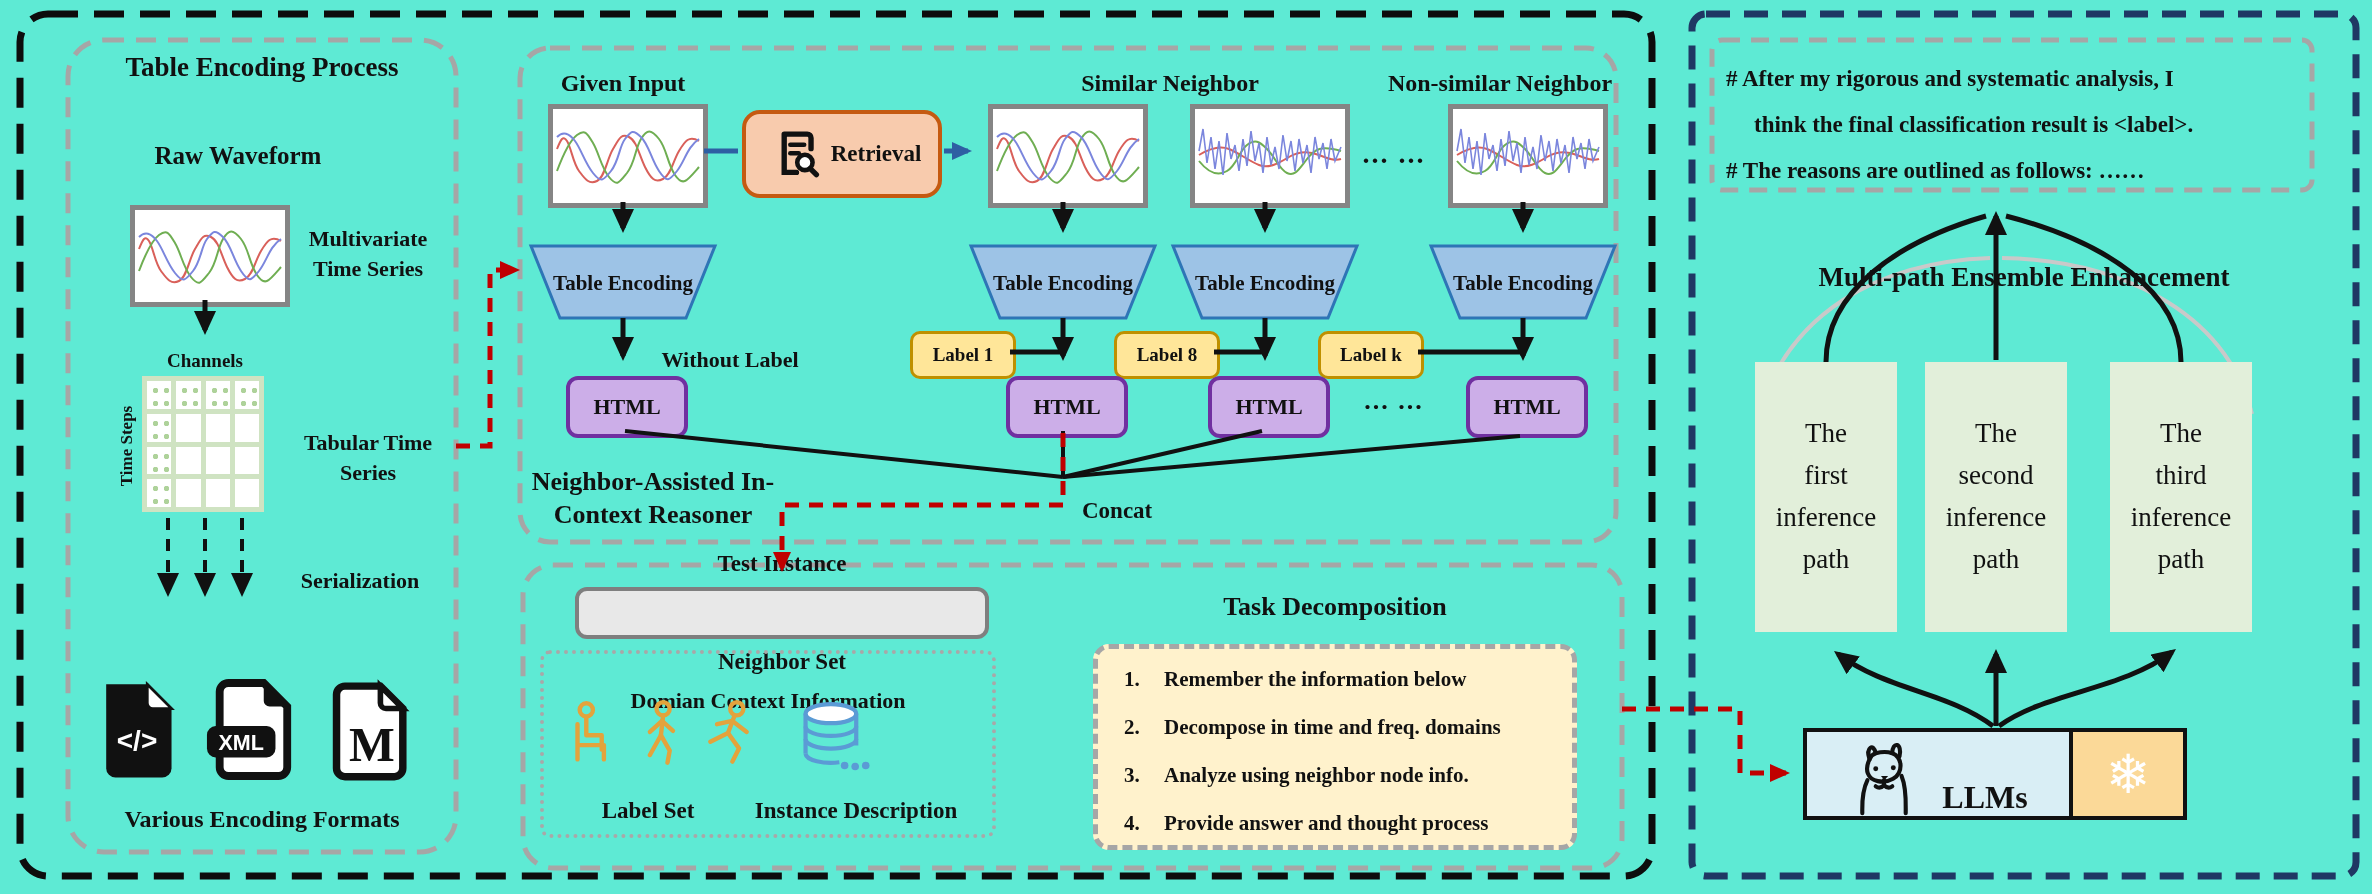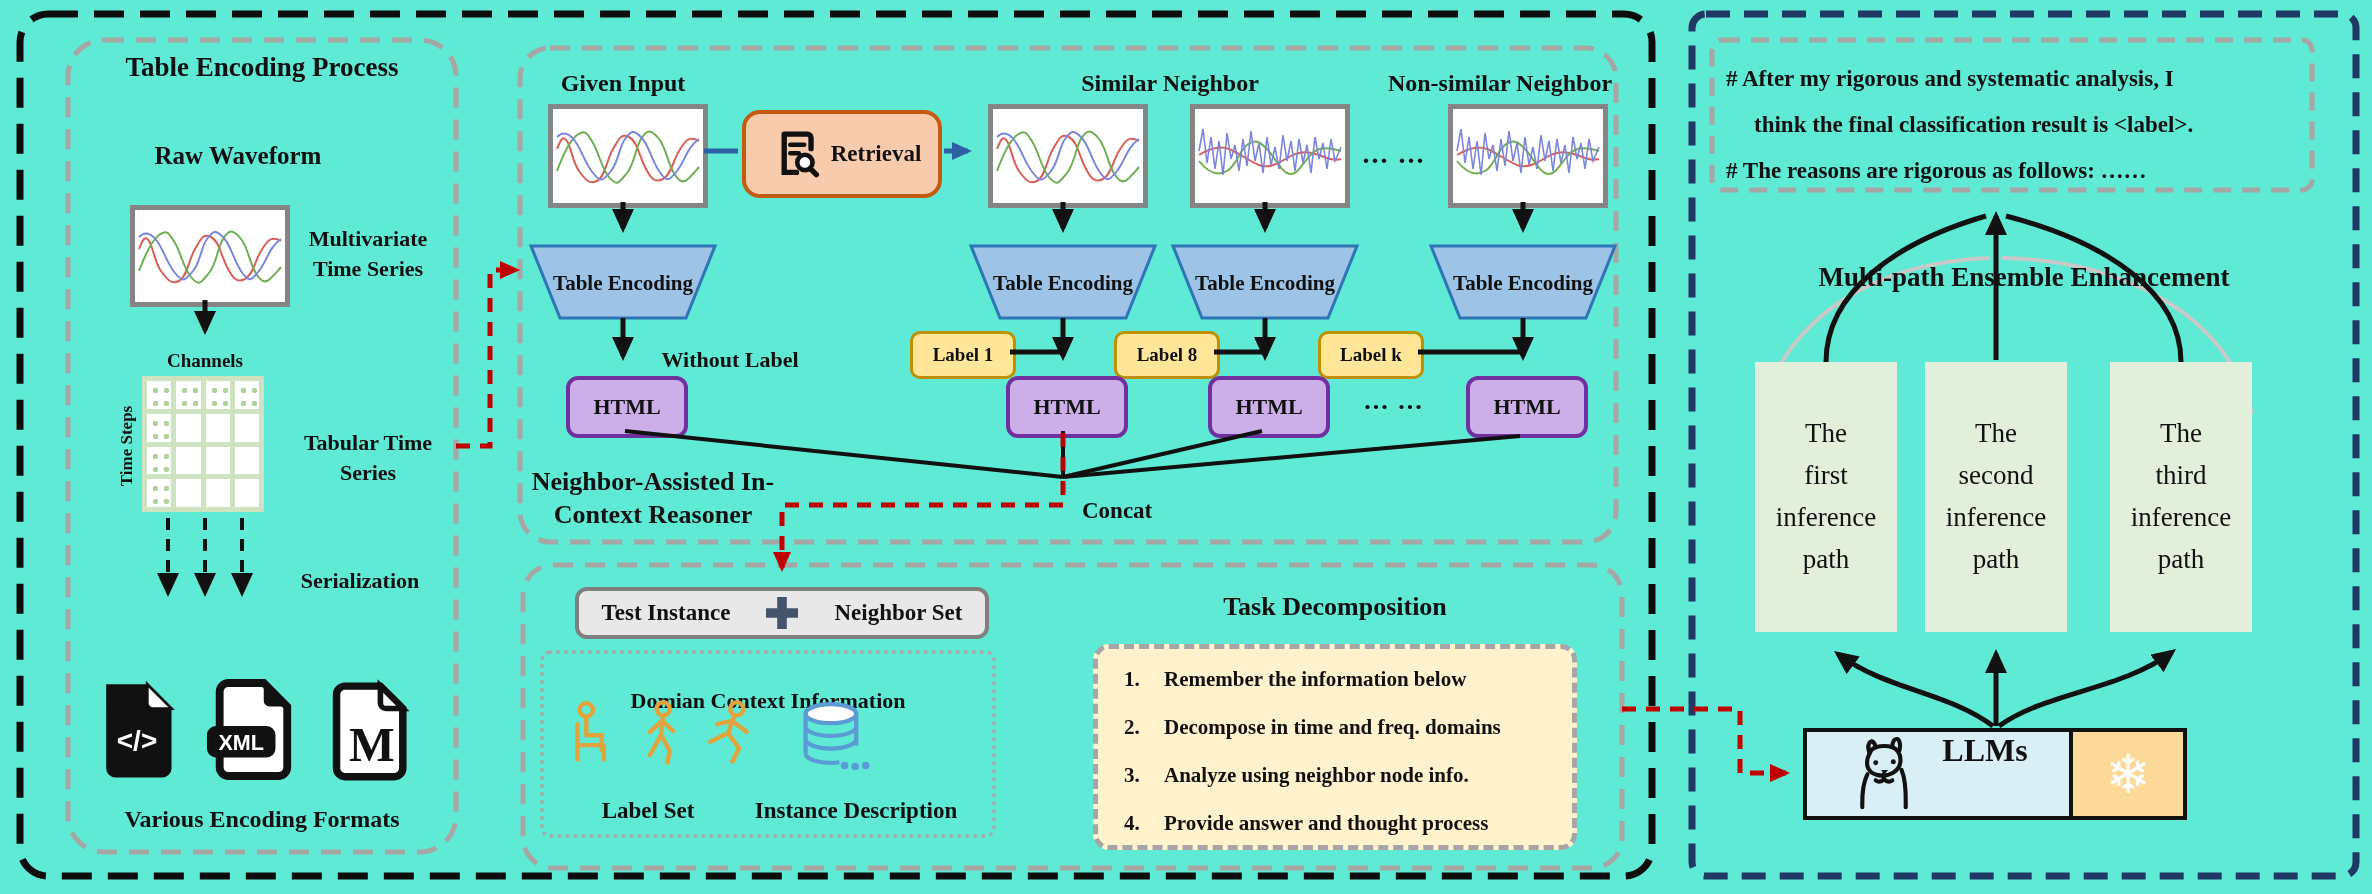--- a/index.html
+++ b/index.html
@@ -219,21 +219,21 @@
     </div>
 
     <div class="abs b ctr" style="left:520px;top:466px;width:266px;font-size:26px;line-height:1.25;">
       <div>Neighbor-Assisted In-</div>
       <div>Context Reasoner</div>
     </div>
 
     <div class="abs b" style="left:1082px;top:498px;font-size:23px;">Concat</div>
 
     <div class="abs" style="left:575px;top:587px;width:414px;height:52px;background:#e8e8e8;border:4px solid #7f7f7f;
-                border-radius:12px;display:flex;align-items:center;justify-content:center;gap:36px;box-sizing:border-box;">
+                border-radius:12px;display:flex;align-items:center;justify-content:center;gap:36px;box-sizing:border-box;flex-direction:column;">
       <span class="b" style="font-size:23px;">Test Instance</span>
       <svg width="32" height="32" viewBox="0 0 40 40">
         <path d="M14,0 h12 v14 h14 v12 h-14 v14 h-12 v-14 h-14 v-12 h14 z" fill="#44546a"></path>
       </svg>
       <span class="b" style="font-size:23px;text-align:center;">Neighbor Set</span>
     </div>
 
     <div class="abs" style="left:540px;top:650px;width:456px;height:188px;border:4px dotted #a8a8a8;border-radius:10px;box-sizing:border-box;"></div>
 
     <div class="abs b ctr" style="left:540px;top:660px;width:456px;font-size:22px;margin-top:28px;">Domian Context Information</div>
@@ -296,21 +296,21 @@
       </div>
       <div class="taskitem">
         <span class="num">4.</span>
         <span>Provide answer and thought process</span>
       </div>
     </div>
 
     <div class="abs b" style="left:1726px;top:56px;width:580px;font-size:23px;line-height:46px;white-space:nowrap;">
       <div># After my rigorous and systematic analysis, I</div>
       <div style="padding-left:28px;">think the final classification result is &lt;label&gt;.</div>
-      <div># The reasons are rigorous as follows: ……</div>
+      <div># The reasons are outlined as follows: ……</div>
     </div>
 
     <div class="abs b ctr" style="left:1710px;top:262px;width:628px;font-size:27px;">Multi-path Ensemble Enhancement</div>
 
     <div class="abs greenbox" style="left:1755px;top:362px;width:142px;height:270px;">
       <div>The</div>
       <div>first</div>
       <div>inference</div>
       <div>path</div>
     </div>
@@ -321,21 +321,21 @@
       <div>path</div>
     </div>
     <div class="abs greenbox" style="left:2110px;top:362px;width:142px;height:270px;">
       <div>The</div>
       <div>third</div>
       <div>inference</div>
       <div>path</div>
     </div>
 
     <div class="abs" style="left:1803px;top:728px;width:270px;height:92px;background:#d9eef5;border:4px solid #111;
-                box-sizing:border-box;display:flex;align-items:flex-start;padding-left:34px;">
+                box-sizing:border-box;display:flex;align-items:flex-end;padding-left:34px;">
       <svg width="62" height="78" viewBox="0 0 60 74" style="margin-left:12px;" fill="none" stroke="#111" stroke-width="4" stroke-linecap="round" stroke-linejoin="round">
         <path d="M16,20 C12,8 20,4 22,14"></path>
         <path d="M38,14 C38,2 48,4 45,17"></path>
         <path d="M16,20 C11,30 14,39 24,41 C34,43 46,38 46,26 C46,20 42,15 38,14 C32,12 26,13 22,14 C19,15 17,17 16,20 z"></path>
         <circle cx="22" cy="29" r="2.4" fill="#111" stroke="none"></circle>
         <circle cx="39" cy="28" r="2.4" fill="#111" stroke="none"></circle>
         <path d="M27,36 h7 l-3.5,4 z" fill="#111" stroke="none"></path>
         <path d="M30,40 v5 M30,45 q-4,4 -8,1 M30,45 q4,4 8,1"></path>
         <path d="M14,40 C8,52 9,64 9,72"></path>
         <path d="M47,36 C52,48 51,62 51,72"></path>

